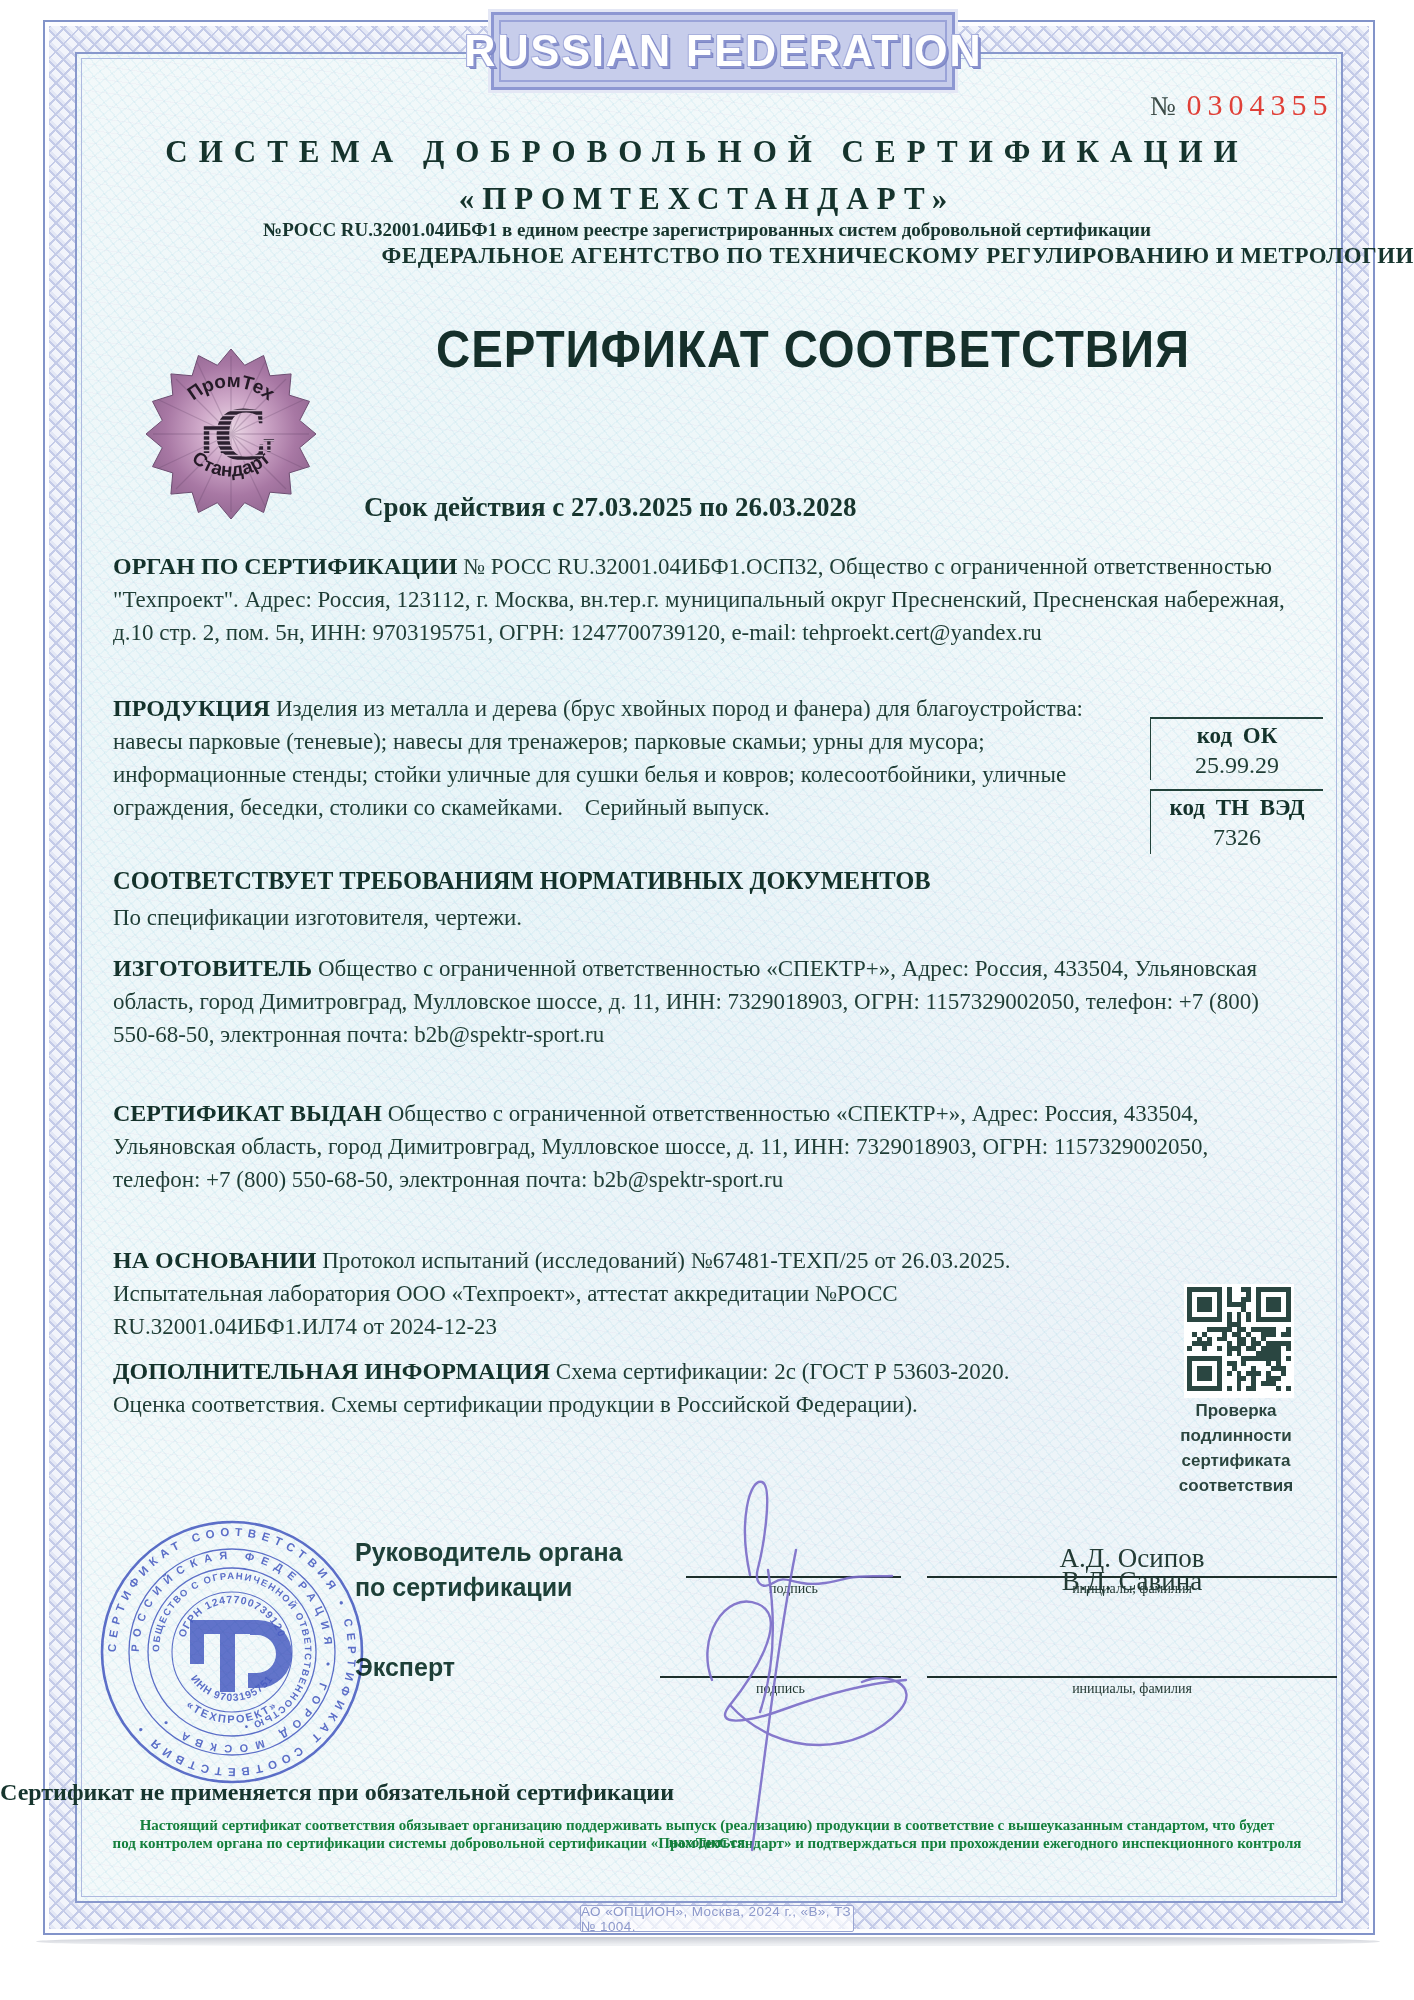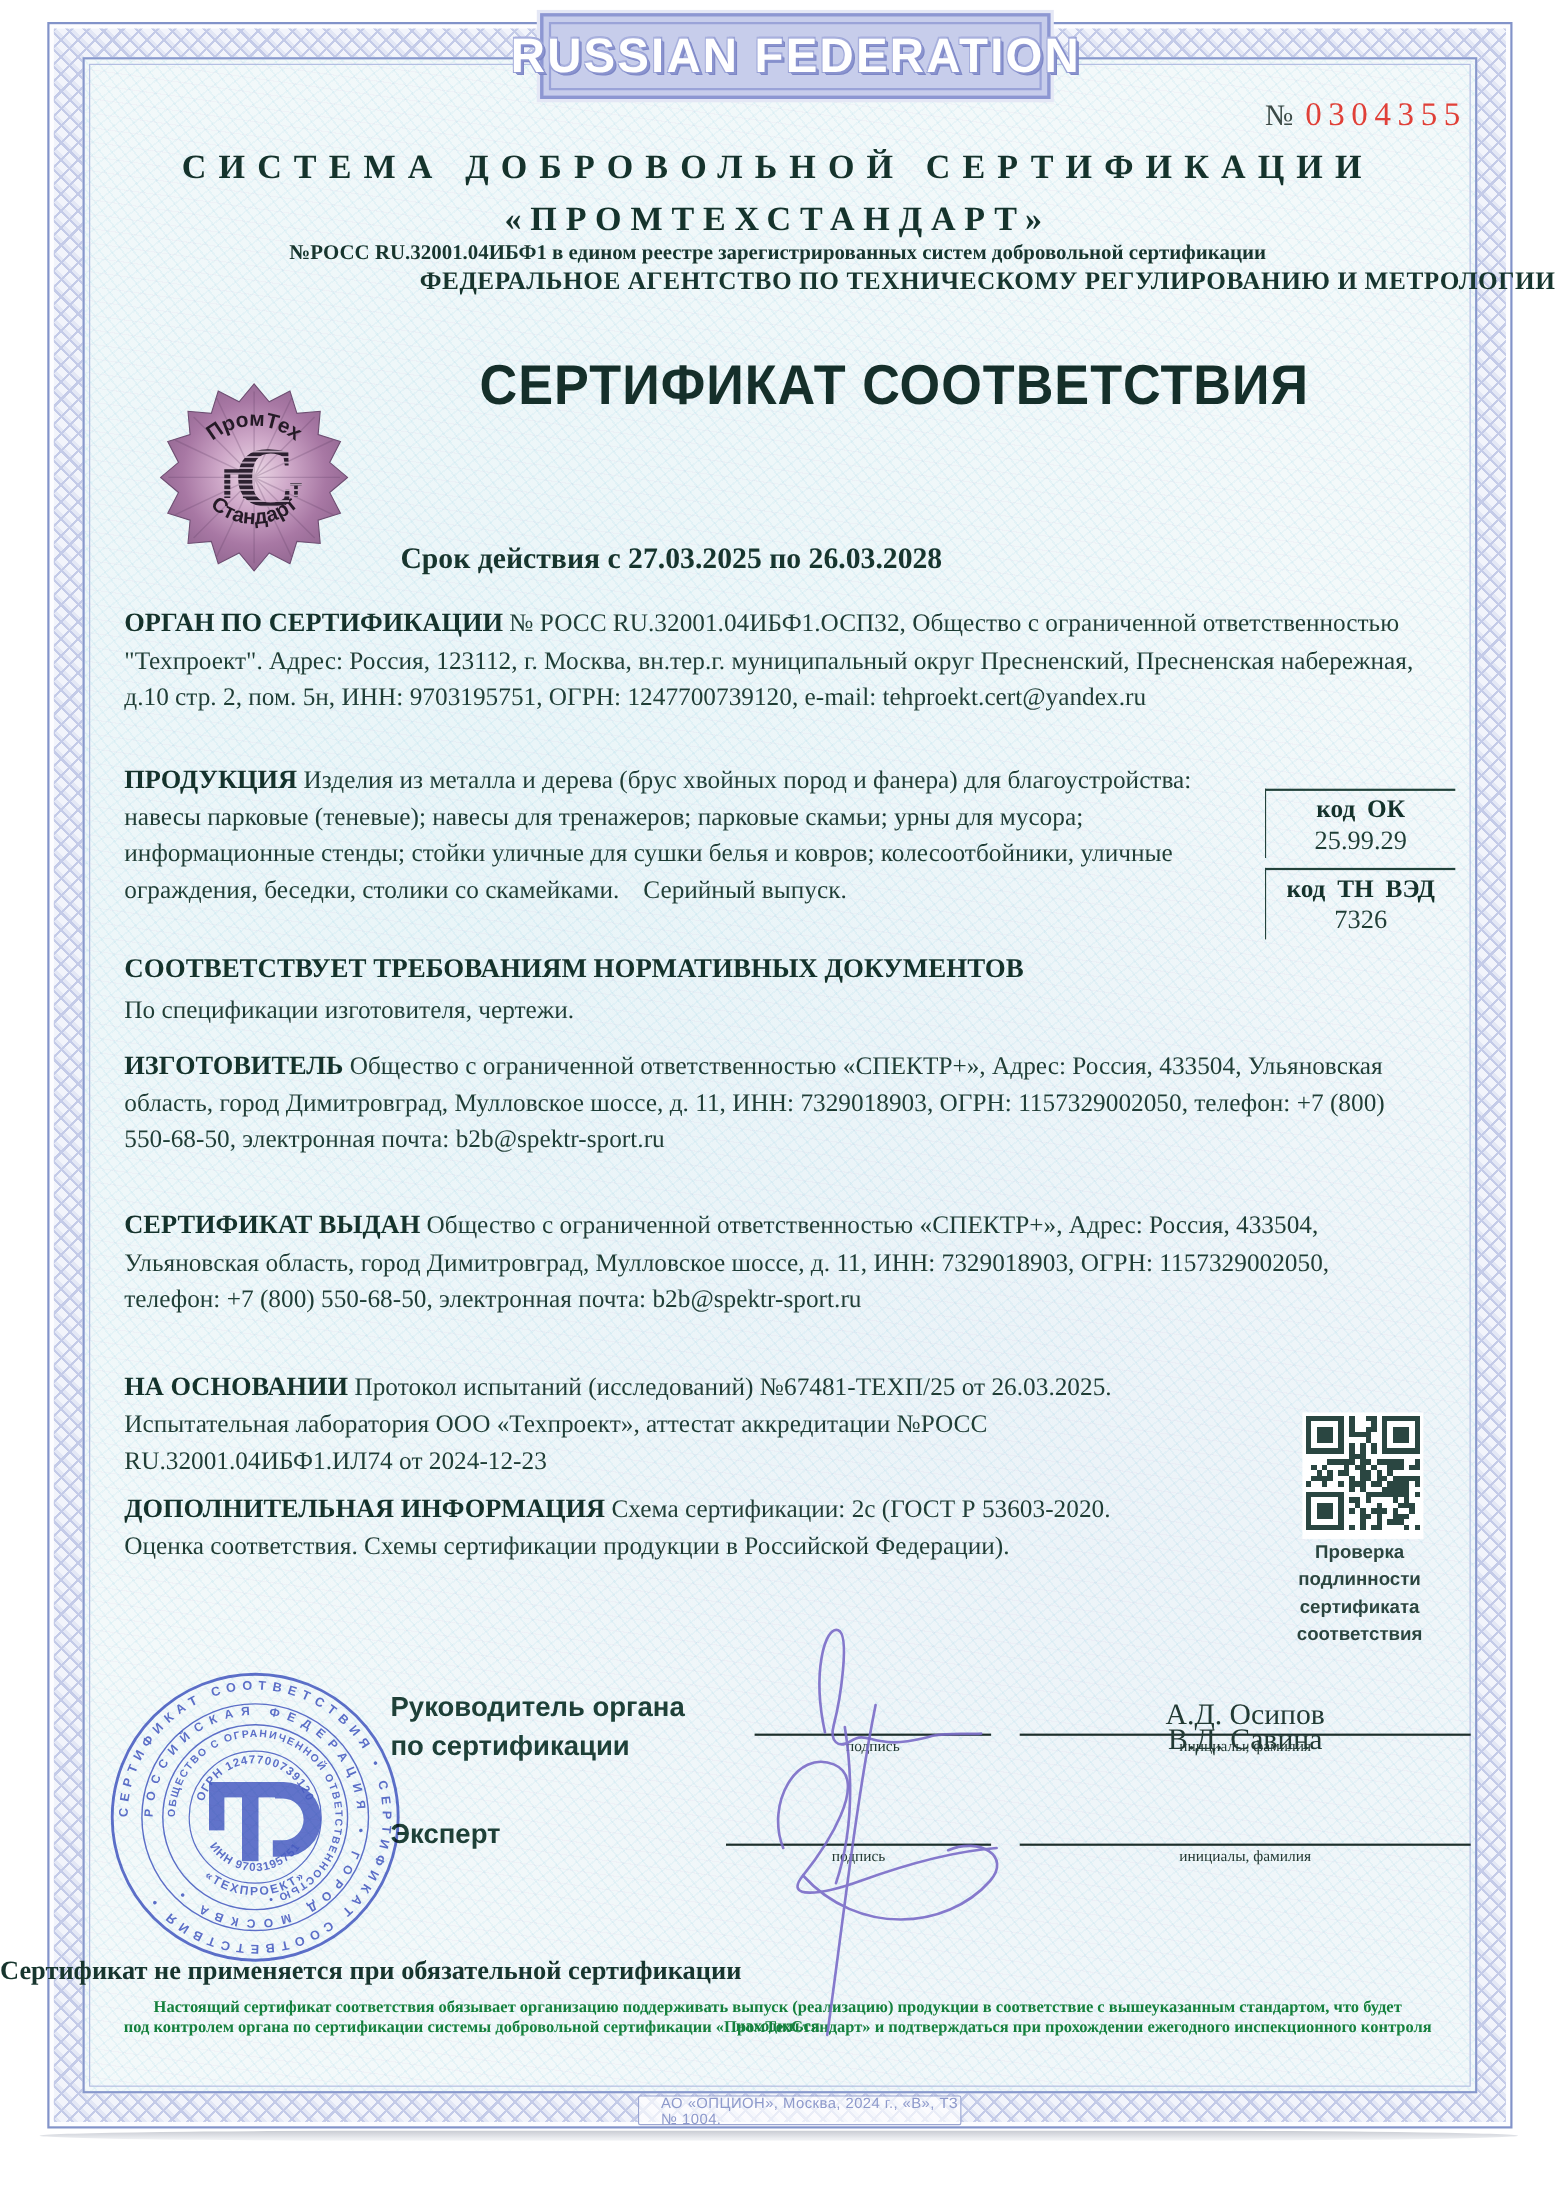--- a/index.html
+++ b/index.html
@@ -59,21 +59,21 @@
   
   .role{font-family:"Liberation Sans",sans-serif;font-weight:bold;font-size:25px;line-height:35px;color:#1e4038;}
   .sline{height:2px;background:#1d2f2b;}
   .slabel{font-size:14px;color:#223832;text-align:center;}
   .sname{font-size:27px;color:#223a34;text-align:center;white-space:nowrap;}
 
   .notice{width:100%;text-align:left;font-weight:bold;font-size:24px;color:#17352e;}
   .fine{width:1200px;text-align:center;font-weight:bold;font-size:15px;line-height:17px;color:#15803d;}
   .plate{border:1.5px solid #9aa5d2;border-radius:2px;color:#8d99cb;background:rgba(255,255,255,.65);
     font-family:"Liberation Sans",sans-serif;font-size:13.5px;letter-spacing:.4px;
-    display:flex;align-items:center;justify-content:center;z-index:5;padding-left:20px;}
+    display:flex;align-items:center;justify-content:center;z-index:5;}
   .scanedge{position:absolute;left:36px;top:1937px;width:1344px;height:9px;
     background:linear-gradient(to bottom,#b6bac4,#e9ebef 85%);opacity:.75;border-radius:50%/100%;}
 </style>
 </head>
 <body>
 
 <div class="page">
 
   <div class="outer">
     <div class="band"></div>

